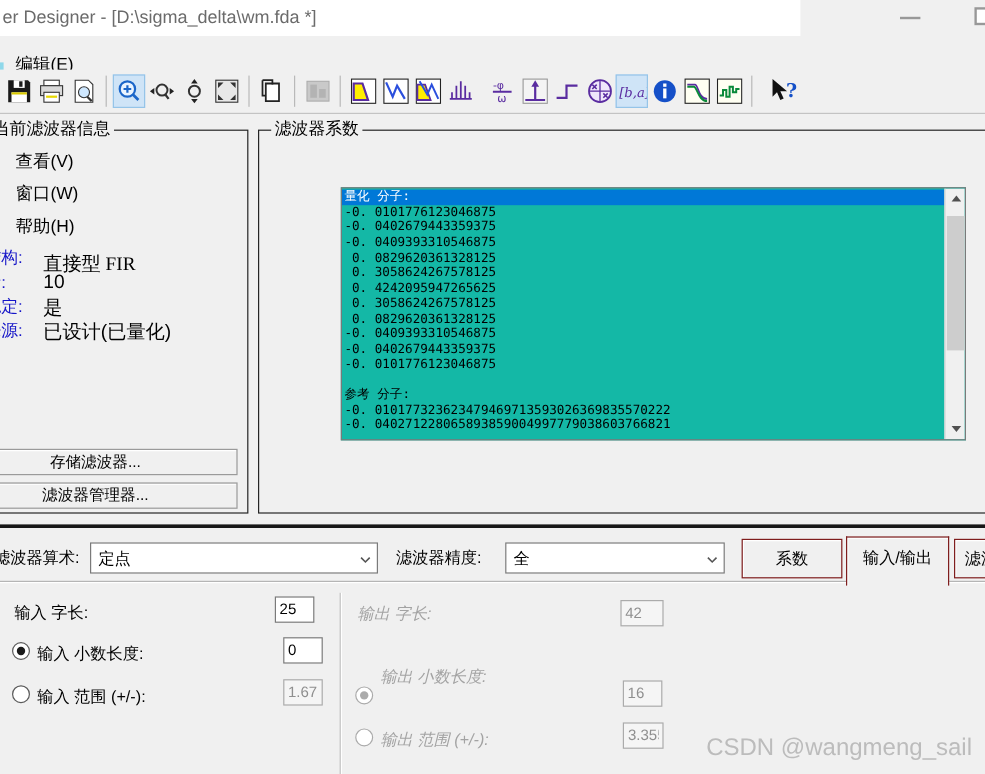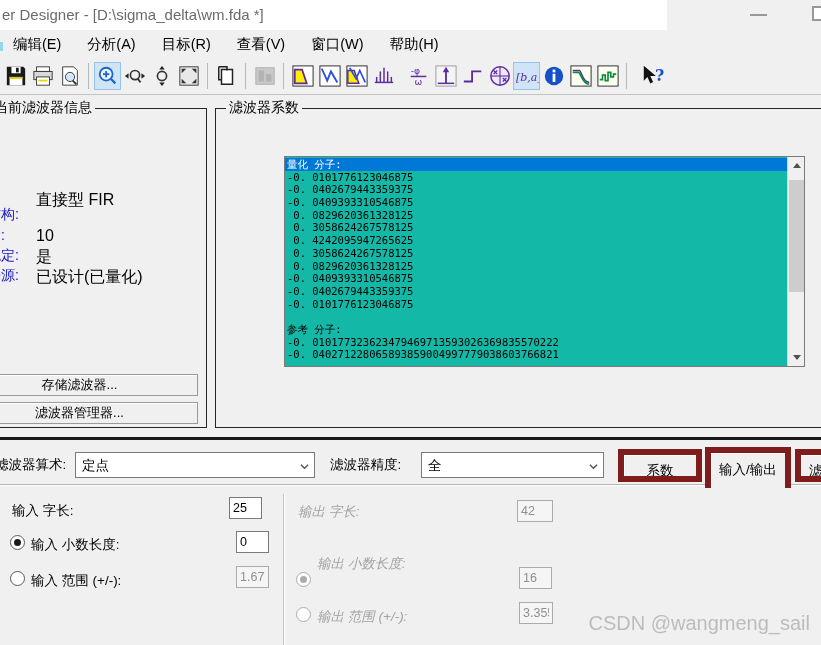--- a/index.html
+++ b/index.html
@@ -7,21 +7,21 @@
   body { font-family:"Liberation Sans", sans-serif; background:#f0f0f0; }
   #window { position:relative; width:821px; height:645px; overflow:hidden; background:#f0f0f0; }
 
   
   .titlebar { position:absolute; left:0; top:0; width:667px; height:30px; background:#ffffff; }
   .title-text { position:absolute; left:2px; top:6px; font-size:15px; color:#6b6b6b; white-space:nowrap; }
   .btn-min { position:absolute; left:750px; top:14px; width:17px; height:2px; background:#989898; }
   .btn-max { position:absolute; left:812px; top:6px; width:16px; height:15px; border:2px solid #989898; background:#fff; }
 
   
-  .menubar { position:absolute; left:0; top:30px; width:821px; height:28px; display:flex; align-items:center; }
+  .menubar { position:absolute; left:0; top:40px; width:821px; height:28px; display:flex; align-items:flex-start;flex-direction:column; }
   .menu-sliver { position:absolute; left:0; top:12px; width:3px; height:9px; background:#8fd8ea; }
   .menu-item { font-size:14.5px; color:#000; padding:4px 13px; white-space:nowrap; cursor:default; }
   .menu-item:first-of-type { margin-left:15px; }
 
   
   .toolbar { position:absolute; left:0; top:58px; width:821px; height:37px; background:#f0f0f0;
              border-bottom:1px solid #c3c3c3; display:flex; align-items:center; padding-left:2px; }
   .tb { width:27px; height:28px; display:flex; align-items:center; justify-content:center; flex:0 0 auto; }
   .tb svg { display:block; }
   .tb.active { background:#cfe4f7; border:1px solid #95c4e8; }
@@ -64,21 +64,21 @@
   
   .arithbar { position:absolute; left:0; top:440px; width:821px; height:47px; background:#f0f0f0; }
   .arith-groove { position:absolute; left:0; top:44px; width:821px; height:2px;
                   border-top:1px solid #b5b5b5; border-bottom:1px solid #ffffff; }
   .bar-label { position:absolute; font-size:13.5px; color:#000; white-space:nowrap; top:16px; }
   .select { position:absolute; top:12px; height:26px; background:#ffffff; border:1px solid #7a7a7a;
             font-size:13.5px; color:#000; }
   .select .sel-text { position:absolute; left:6px; top:4px; white-space:nowrap; }
   .sel-chevron { position:absolute; right:5px; top:9px; width:9px; height:9px; }
   .sel-chevron svg { display:block; }
-  .tabbtn { position:absolute; background:#f0f0f0; border:6px solid #7f1d1d; box-shadow:inset 1px 1px 0 #ffffff;
+  .tabbtn { position:absolute; background:#f0f0f0; border:1px solid #7f1d1d; box-shadow:inset 1px 1px 0 #ffffff;
             font-size:13.5px; color:#000; text-align:center; white-space:nowrap; overflow:hidden; }
   .tab-coeff { left:618px; top:9px; width:84px; height:33px; line-height:31px; }
   .tab-io { left:705px; top:7px; width:86px; height:41px; line-height:33px; border-bottom:none; z-index:3; }
   .tab-internals { left:795px; top:9px; width:40px; height:33px; line-height:31px; text-align:left; padding-left:8px; }
 
   
   .iopanel { position:absolute; left:0; top:487px; width:821px; height:158px; background:#f0f0f0;padding-left:44px; }
   .io-label { position:absolute; font-size:13.5px; white-space:nowrap; color:#000; }
   .io-label.disabled, .disabled-text { color:#a3a3a3;font-style:italic; }
   .textbox { position:absolute; border:1px solid #7a7a7a; background:#ffffff; color:#000;
@@ -275,21 +275,21 @@
         <text x="15" y="17" font-size="17" font-weight="bold" fill="#1550c8" font-family="DejaVu Serif, serif">?</text>
       </svg>
     </div>
   </div>
 
   <div class="group group-info">
     <div class="legend">当前滤波器信息</div>
     <div class="info-row" style="left:-2px; top:97px;">
       <span class="info-label">结构:</span>
     </div>
-    <div class="info-value" style="left:47px; top:81px;">直接型 FIR</div>
+    <div class="info-value" style="left:47px; top:101px;font-family:Liberation Serif, serif;">直接型 FIR</div>
     <div class="info-row" style="left:-2px; top:118px;">
       <span class="info-label">阶:</span>
     </div>
     <div class="info-value" style="left:47px; top:118px;text-align:right;">10</div>
     <div class="info-row" style="left:-2px; top:138px;">
       <span class="info-label">稳定:</span>
     </div>
     <div class="info-value" style="left:47px; top:138px;">是</div>
     <div class="info-row" style="left:-2px; top:158px;">
       <span class="info-label">来源:</span>

